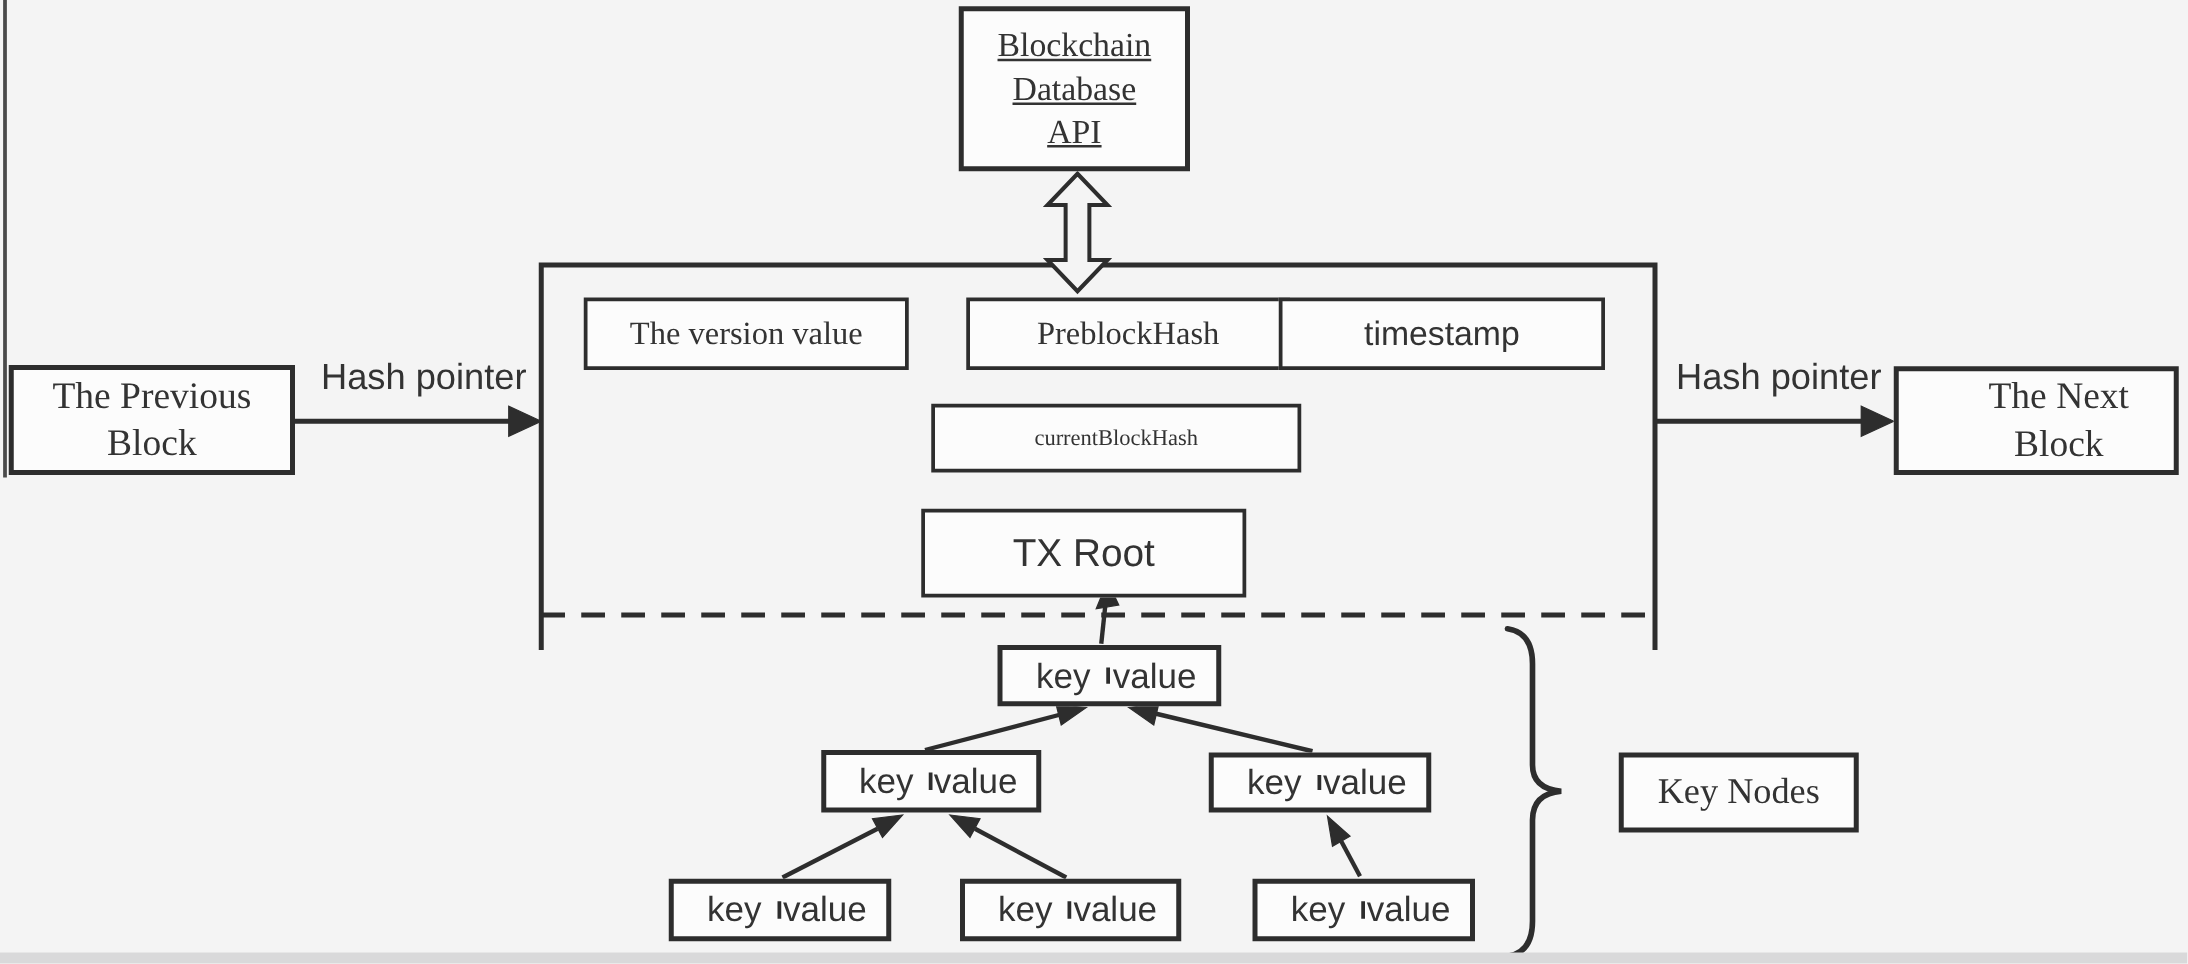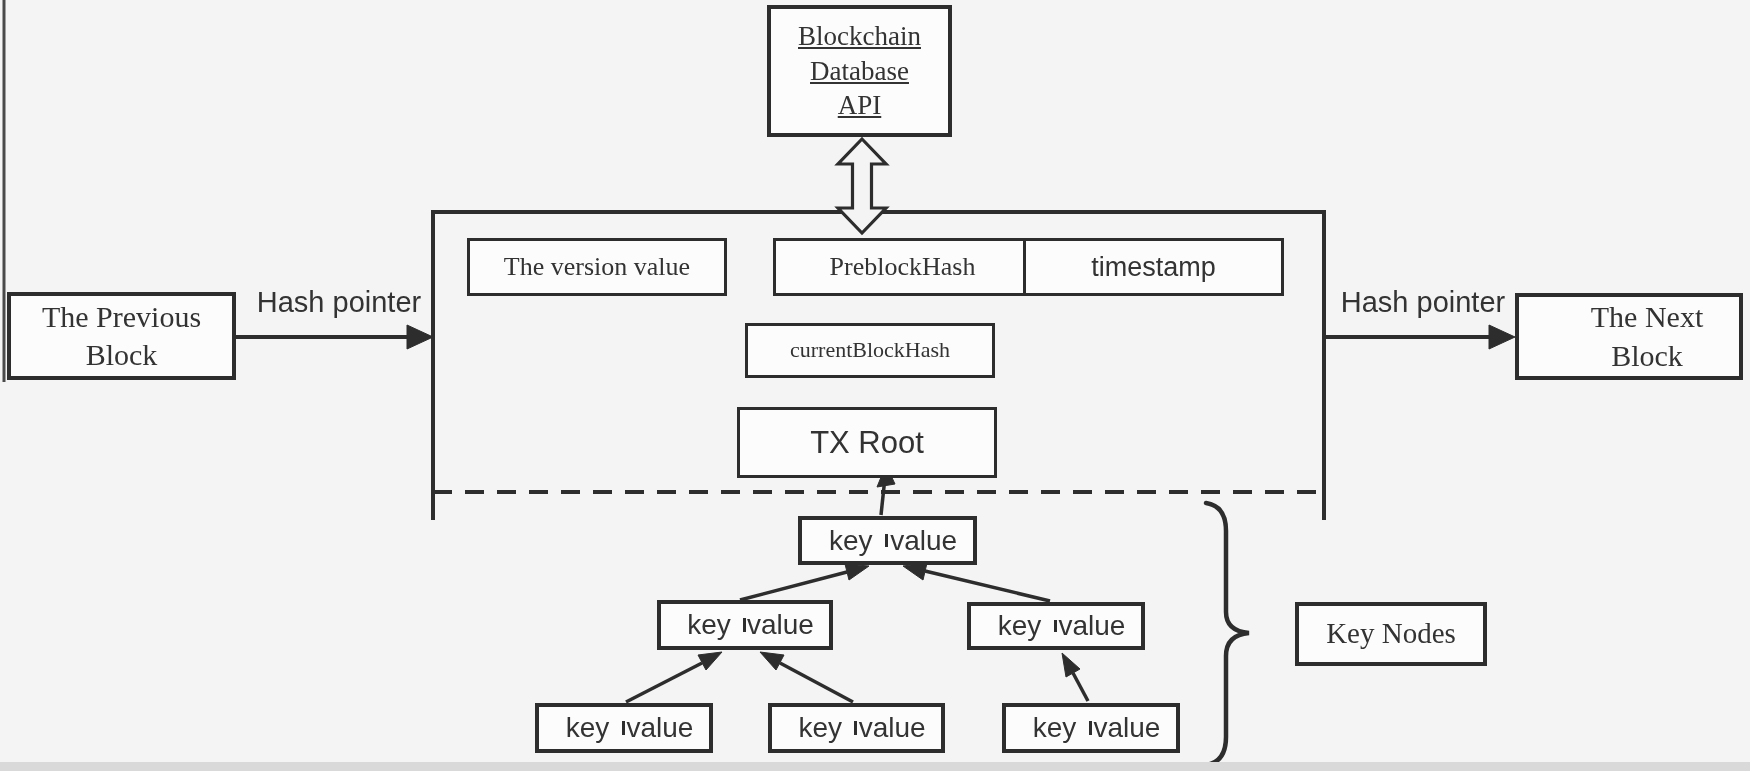--- a/index.html
+++ b/index.html
@@ -71,21 +71,21 @@
 Block</div>
   <div class="box serif pre" style="left:1515px;top:293px;width:228px;height:87px;font-size:30px;padding-left:36px;">The Next
 Block</div>
 
   <div class="floatlabel" style="left:248px;top:286px;width:182px;">Hash pointer</div>
   <div class="floatlabel" style="left:1334px;top:286px;width:178px;">Hash pointer</div>
 
   <div class="box field serif" style="left:467px;top:238px;width:260px;height:58px;font-size:26px;">The version value</div>
   <div class="box field serif" style="left:745px;top:238px;width:259px;height:58px;font-size:26px;margin-left:28px;">PreblockHash</div>
   <div class="box field sans" style="left:1023px;top:238px;width:261px;height:58px;font-size:27px;">timestamp</div>
-  <div class="box field serif" style="left:745px;top:323px;width:250px;height:55px;font-size:22px;">currentBlockHash</div>
+  <div class="box field serif" style="left:745px;top:323px;width:296px;height:55px;font-size:18px;">currentBlockHash</div>
   <div class="box field sans" style="left:737px;top:407px;width:260px;height:71px;font-size:31px;">TX Root</div>
 
   <div class="box kv" style="left:798px;top:516px;width:179px;height:49px;">
     <div class="cell key">key</div>
     <div class="cell">value</div>
   </div>
   <div class="box kv" style="left:657px;top:600px;width:176px;height:50px;">
     <div class="cell key">key</div>
     <div class="cell">value</div>
   </div>

